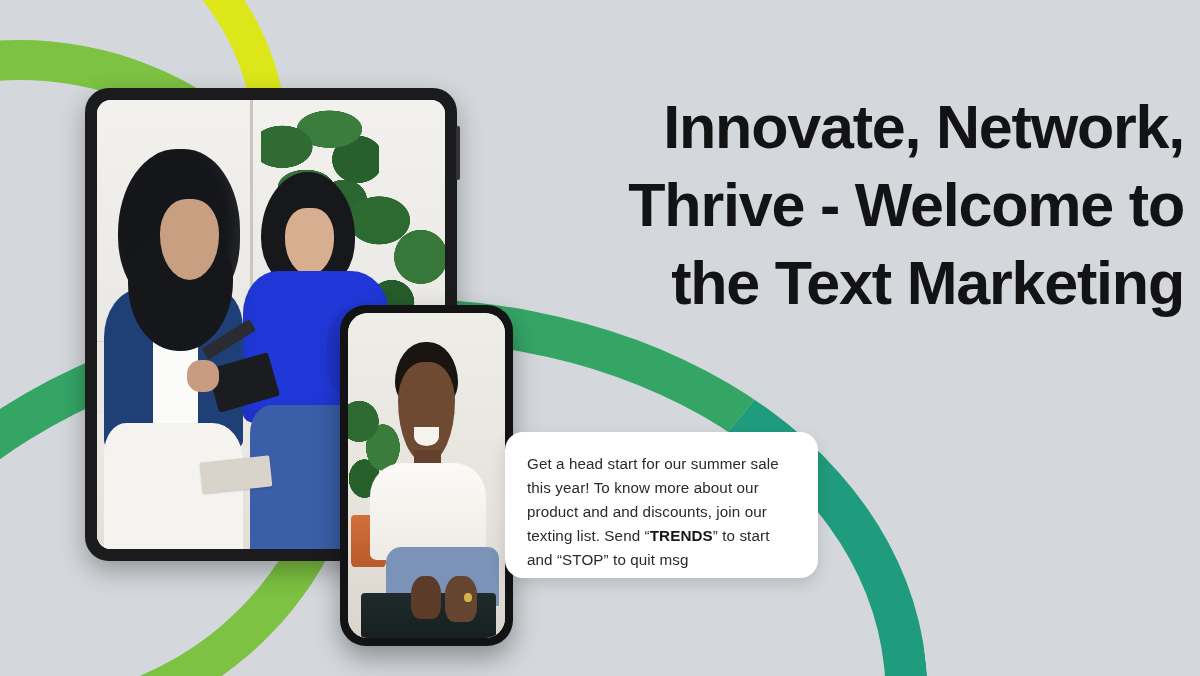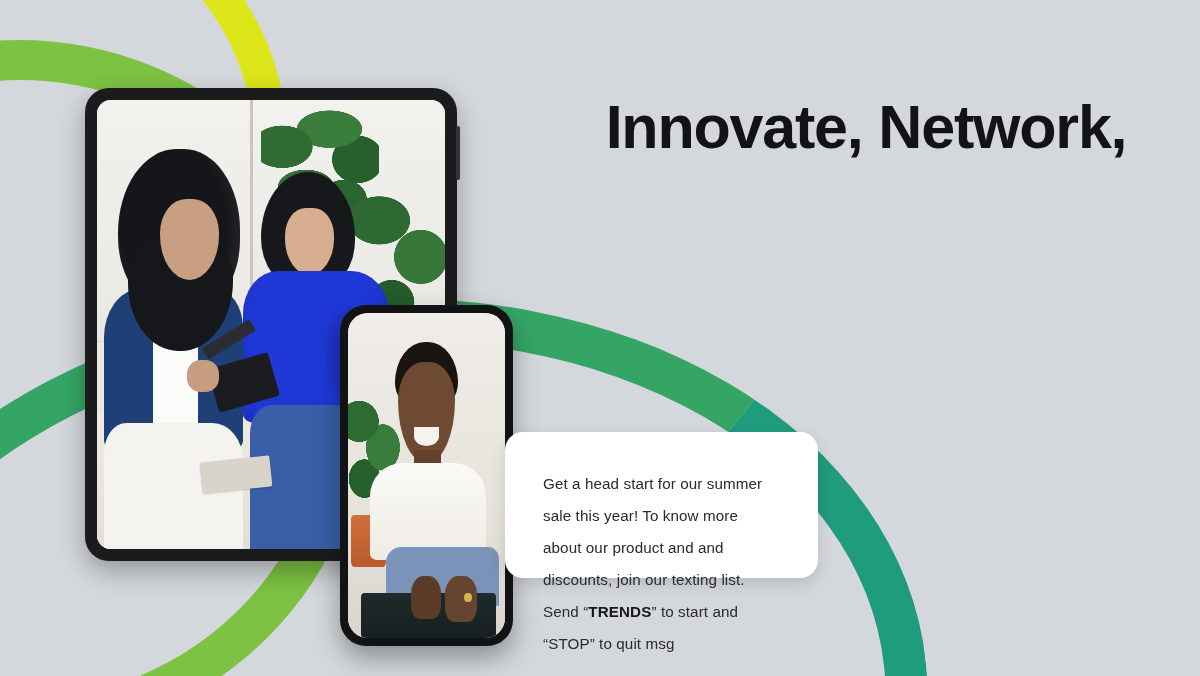--- a/index.html
+++ b/index.html
@@ -217,35 +217,35 @@
     top: 432px;
     width: 313px;
     height: 146px;
     background: #ffffff;
     border-radius: 18px;
     box-shadow: 0 6px 16px rgba(0,0,0,.13);
     box-sizing: border-box;
     padding: 20px 22px 18px 22px;
   }
   #message-text {
-    margin: 16px;
+    margin: 0;
     font-size: 15.2px;
-    line-height: 32px;
+    line-height: 24px;
     color: #2a2a2e;
     letter-spacing: .1px;
   }
   #message-keyword { font-weight: bold; color: #17171a; }
 
   
   #headline {
     position: absolute;
-    left: 576px;
+    left: 604px;
     top: 88px;
     width: 580px;
-    text-align: center;
+    text-align: right;
   }
   #headline .hl-line {
     display: block;
     font-size: 61px;
     line-height: 78px;
     font-weight: bold;
     color: #131316;
     letter-spacing: -1.2px;
     white-space: nowrap;
   }
@@ -307,15 +307,17 @@
       </div>
     </div>
   </div>
 
   <div id="message-bubble">
     <p id="message-text"><span>Get a head start for our summer sale this year! To know more about our product and and discounts, join our texting list. Send “</span><span id="message-keyword">TRENDS</span><span>” to start and “STOP” to quit msg</span></p>
   </div>
 
   <div id="headline">
     <span class="hl-line">Innovate, Network,</span>
+    <span class="hl-line">Thrive - Welcome to</span>
+    <span class="hl-line">the Text Marketing</span>
   </div>
 
 </div>
 
 </body></html>

